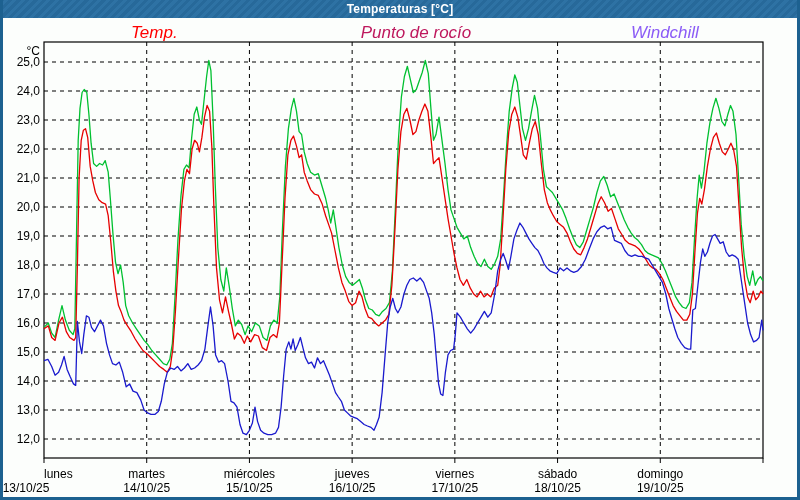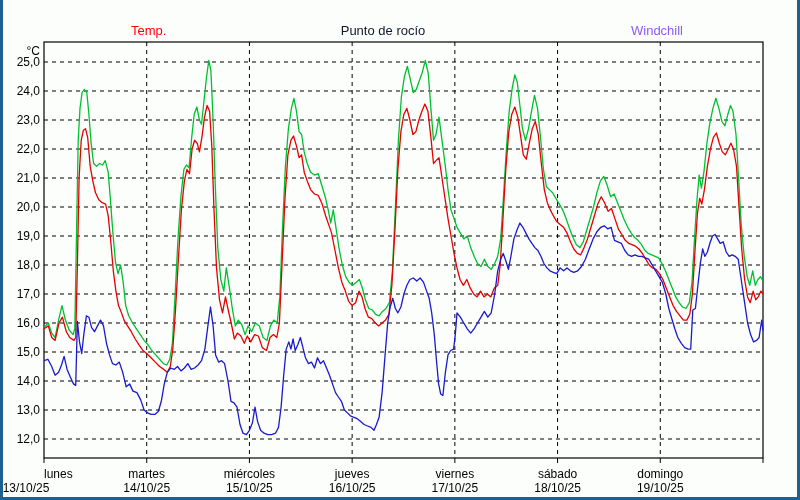--- a/index.html
+++ b/index.html
@@ -12,30 +12,33 @@
     overflow:hidden;
   }
   #titlebar{
     position:absolute;left:-3px;top:0;width:800px;height:18px;
     background:#2a6d9e;
     background-image:repeating-linear-gradient(135deg,#27699a 0 3px,#2e72a4 3px 6px);
     color:#ffffff;font-size:12px;font-weight:bold;
     display:flex;align-items:center;justify-content:center;
     letter-spacing:0.2px;
   }
-  .legend-item{position:absolute;top:23px;font-size:13px;white-space:nowrap;}
+  .legend-item{position:absolute;top:23px;font-size:17px;white-space:nowrap;font-style:italic;}
   #legend-temp{left:128px;color:#ff0000;}
-  #legend-dew{left:380px;transform:translateX(-50%);color:#0f172a;}
+  #legend-dew{left:413px;transform:translateX(-50%);color:#be185d;}
   #legend-wind{left:628px;color:#8b5cf6;}
   #chart-svg{position:absolute;left:0;top:0;}
 </style>
 </head>
 <body>
 
 <div id="window">
+  <div id="titlebar">
+    <span>Temperaturas [°C]</span>
+  </div>
 
   <span class="legend-item" id="legend-temp">Temp.</span>
   <span class="legend-item" id="legend-dew">Punto de rocío</span>
   <span class="legend-item" id="legend-wind">Windchill</span>
 
   <svg id="chart-svg" width="800" height="500">
       <line x1="41" y1="62" x2="760" y2="62" stroke="#000000" stroke-width="1" stroke-dasharray="4 4"></line>
       <text x="37" y="66" text-anchor="end" font-size="12" fill="#000" font-family="&quot;Liberation Sans&quot;,&quot;DejaVu Sans&quot;,sans-serif">25,0</text>
       <line x1="41" y1="91" x2="760" y2="91" stroke="#000000" stroke-width="1" stroke-dasharray="4 4"></line>
       <text x="37" y="95" text-anchor="end" font-size="12" fill="#000" font-family="&quot;Liberation Sans&quot;,&quot;DejaVu Sans&quot;,sans-serif">24,0</text>

